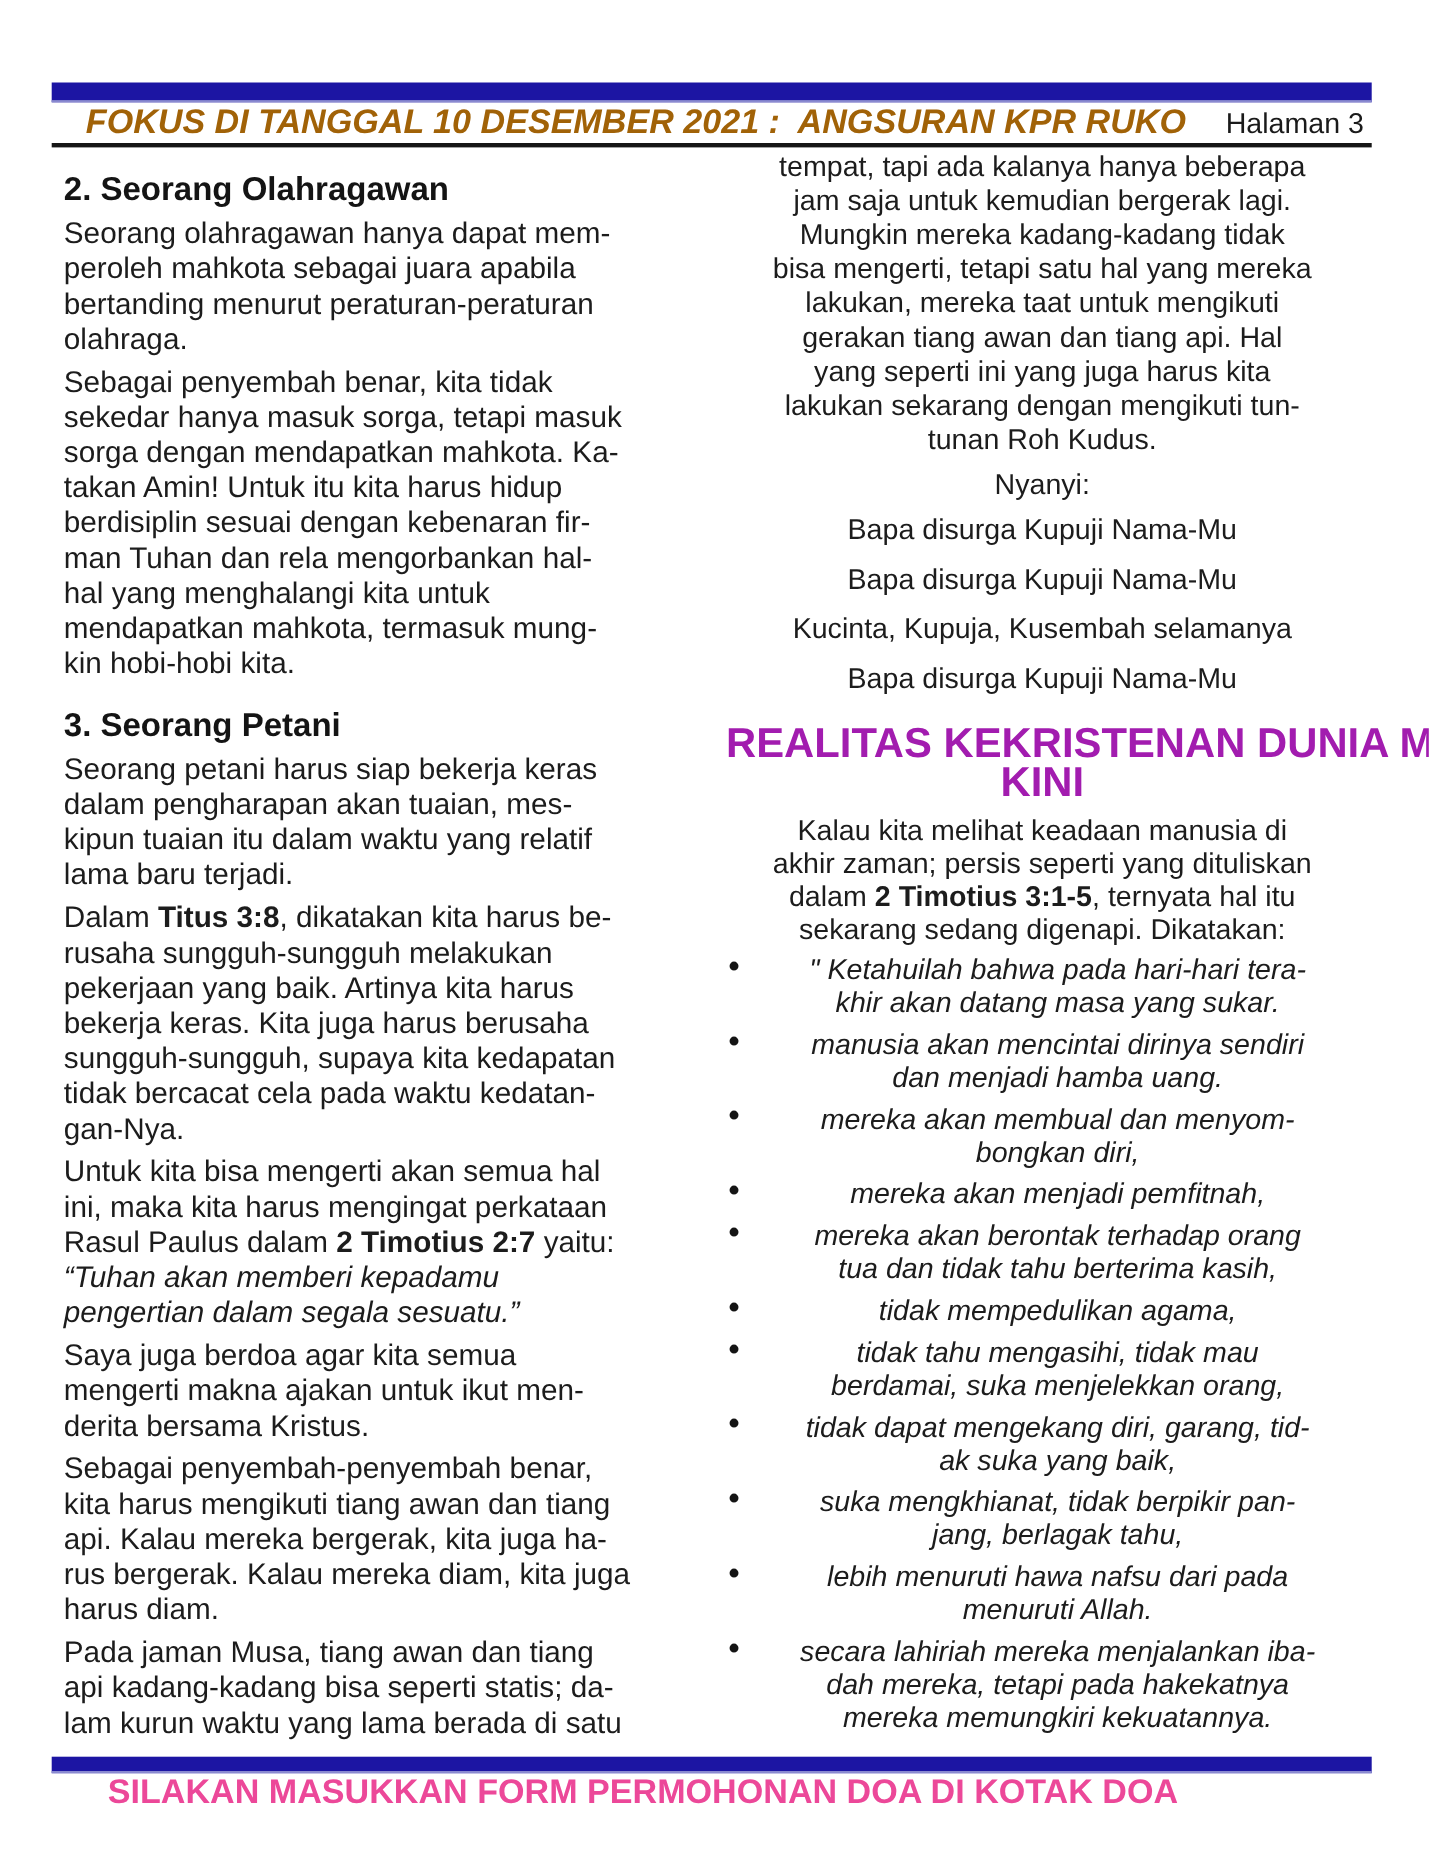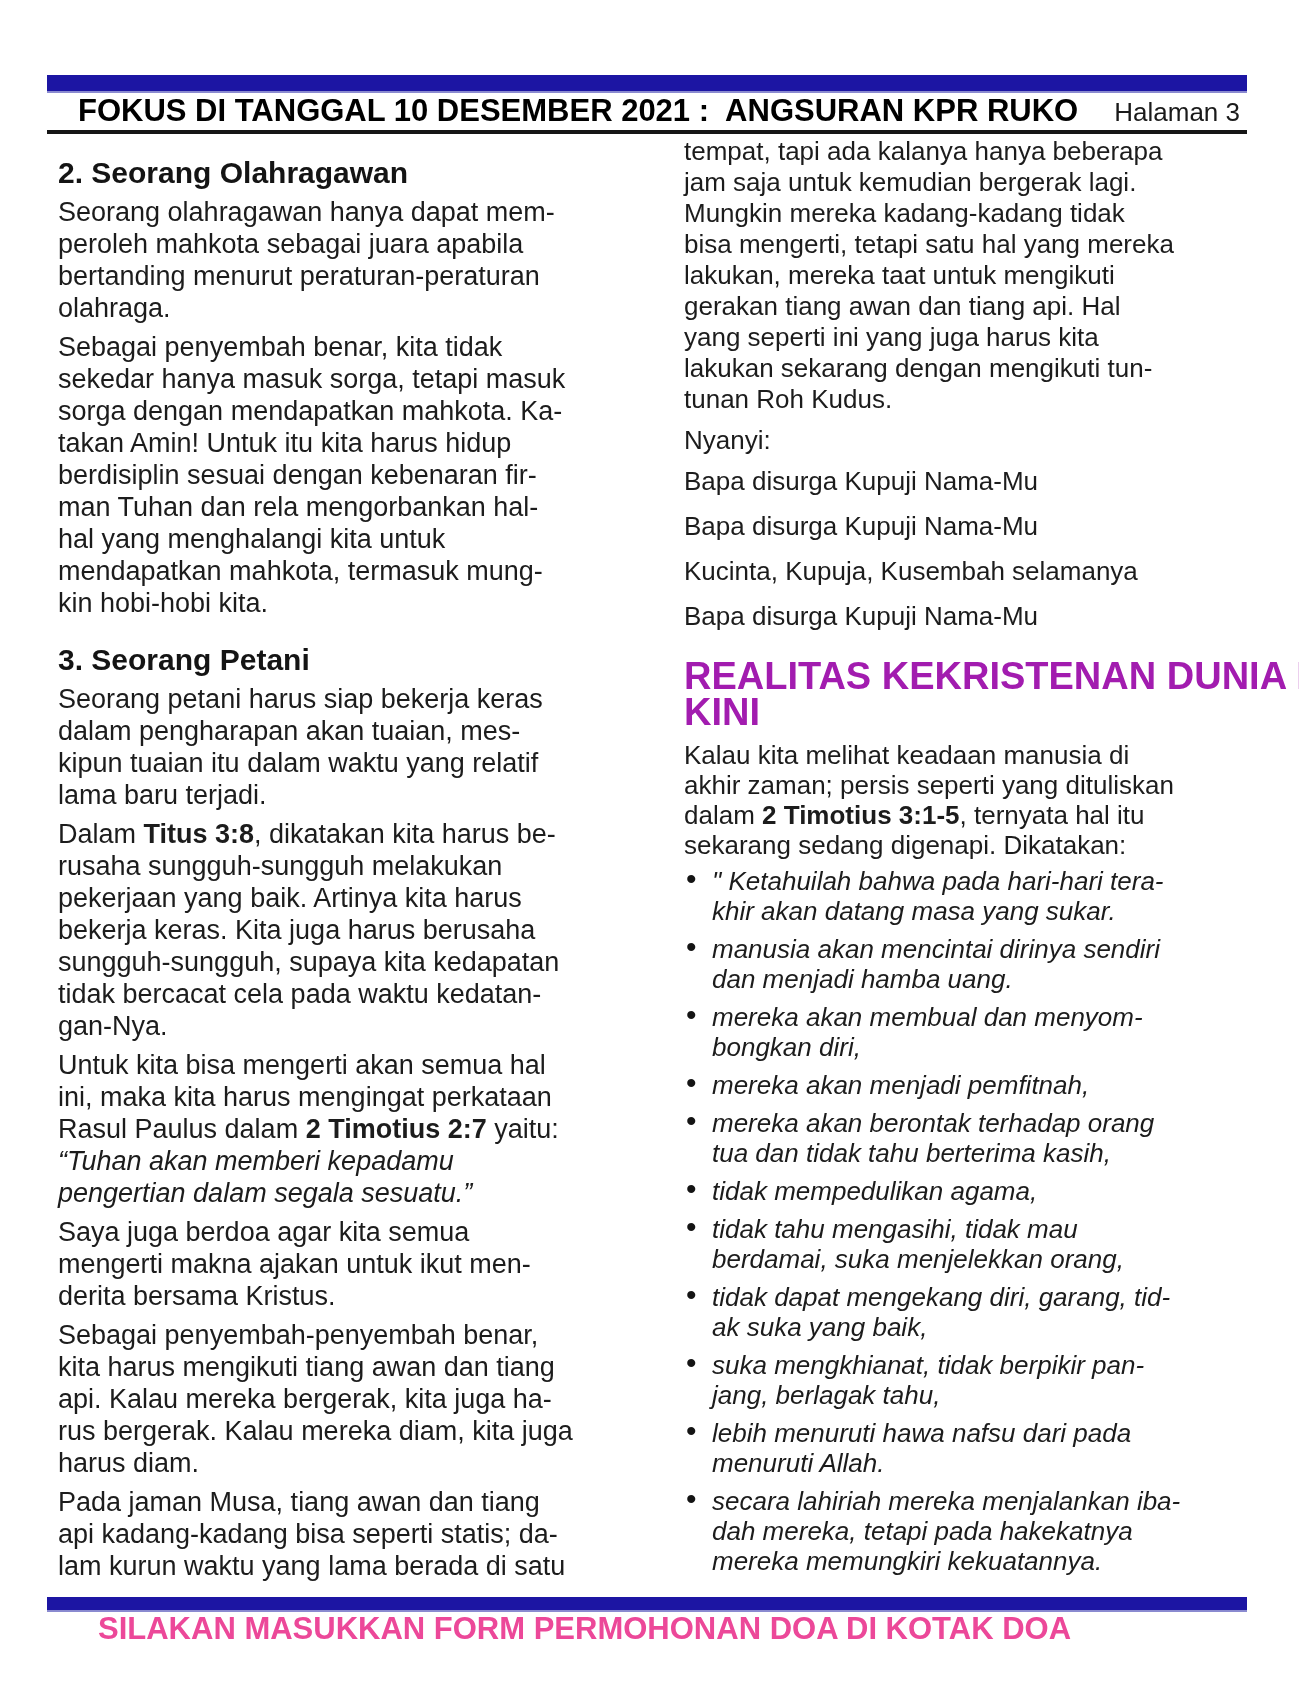--- a/index.html
+++ b/index.html
@@ -6,31 +6,31 @@
   html,body { background:#ffffff; }
   .page {
     position:relative; width:1299px; height:1693px; background:#ffffff;
     overflow:hidden; font-family:"Liberation Sans", sans-serif; color:#1c1c1c;
   }
   .accent { background:#1c15a3; }
   .topbar  { position:absolute; left:47px; top:75px;  width:1200px; height:18px; border-bottom:2px solid #8a8ad0; }
   .footbar { position:absolute; left:47px; top:1597px; width:1200px; height:15px; border-bottom:2px solid #8a8ad0; }
   .header-title {
     position:absolute; left:78px; top:93px; font-size:31px; font-weight:700;
-    letter-spacing:0px; white-space:pre; color:#000000;
+    letter-spacing:0px; white-space:pre; color:#a16207;font-style:italic;
   }
   .header-page { position:absolute; right:59px; top:97px; font-size:26px; color:#1a1a1a; }
   .header-rule { position:absolute; left:47px; top:130px; width:1200px; height:4px; background:#161616; }
   .footer-text {
     position:absolute; left:98px; top:1612px; font-size:31px; font-weight:700;
     line-height:34px; white-space:pre; color:#ec4899;
   }
   .col { position:absolute; top:136px; }
   .col-left  { left:58px;  width:596px; font-size:27px; line-height:32px; }
-  .col-right { left:684px; width:575px; font-size:26px; line-height:31px; }
+  .col-right { left:660px; width:575px; font-size:26px; line-height:31px;text-align:center; }
   .lines, .song, .caps, .bullets li { white-space:pre; }
   .col-left  p { margin:0 0 7px; }
   .col-left  h2 { font-size:30px; line-height:34px; font-weight:700; margin:24px 0 6px; color:#141414; }
   .col-left  h2:first-child { margin-top:20px; }
   .col-right p { margin:0 0 10px; }
   .song { margin:0 0 14px !important; }
   .caps { font-size:38px; line-height:36px; font-weight:700; margin:26px 0 10px; color:#a21caf; }
   .intro { line-height:30px; margin:0 0 6px !important; }
   .bullets { list-style:none; margin:0; padding:0; }
   .bullets li {

